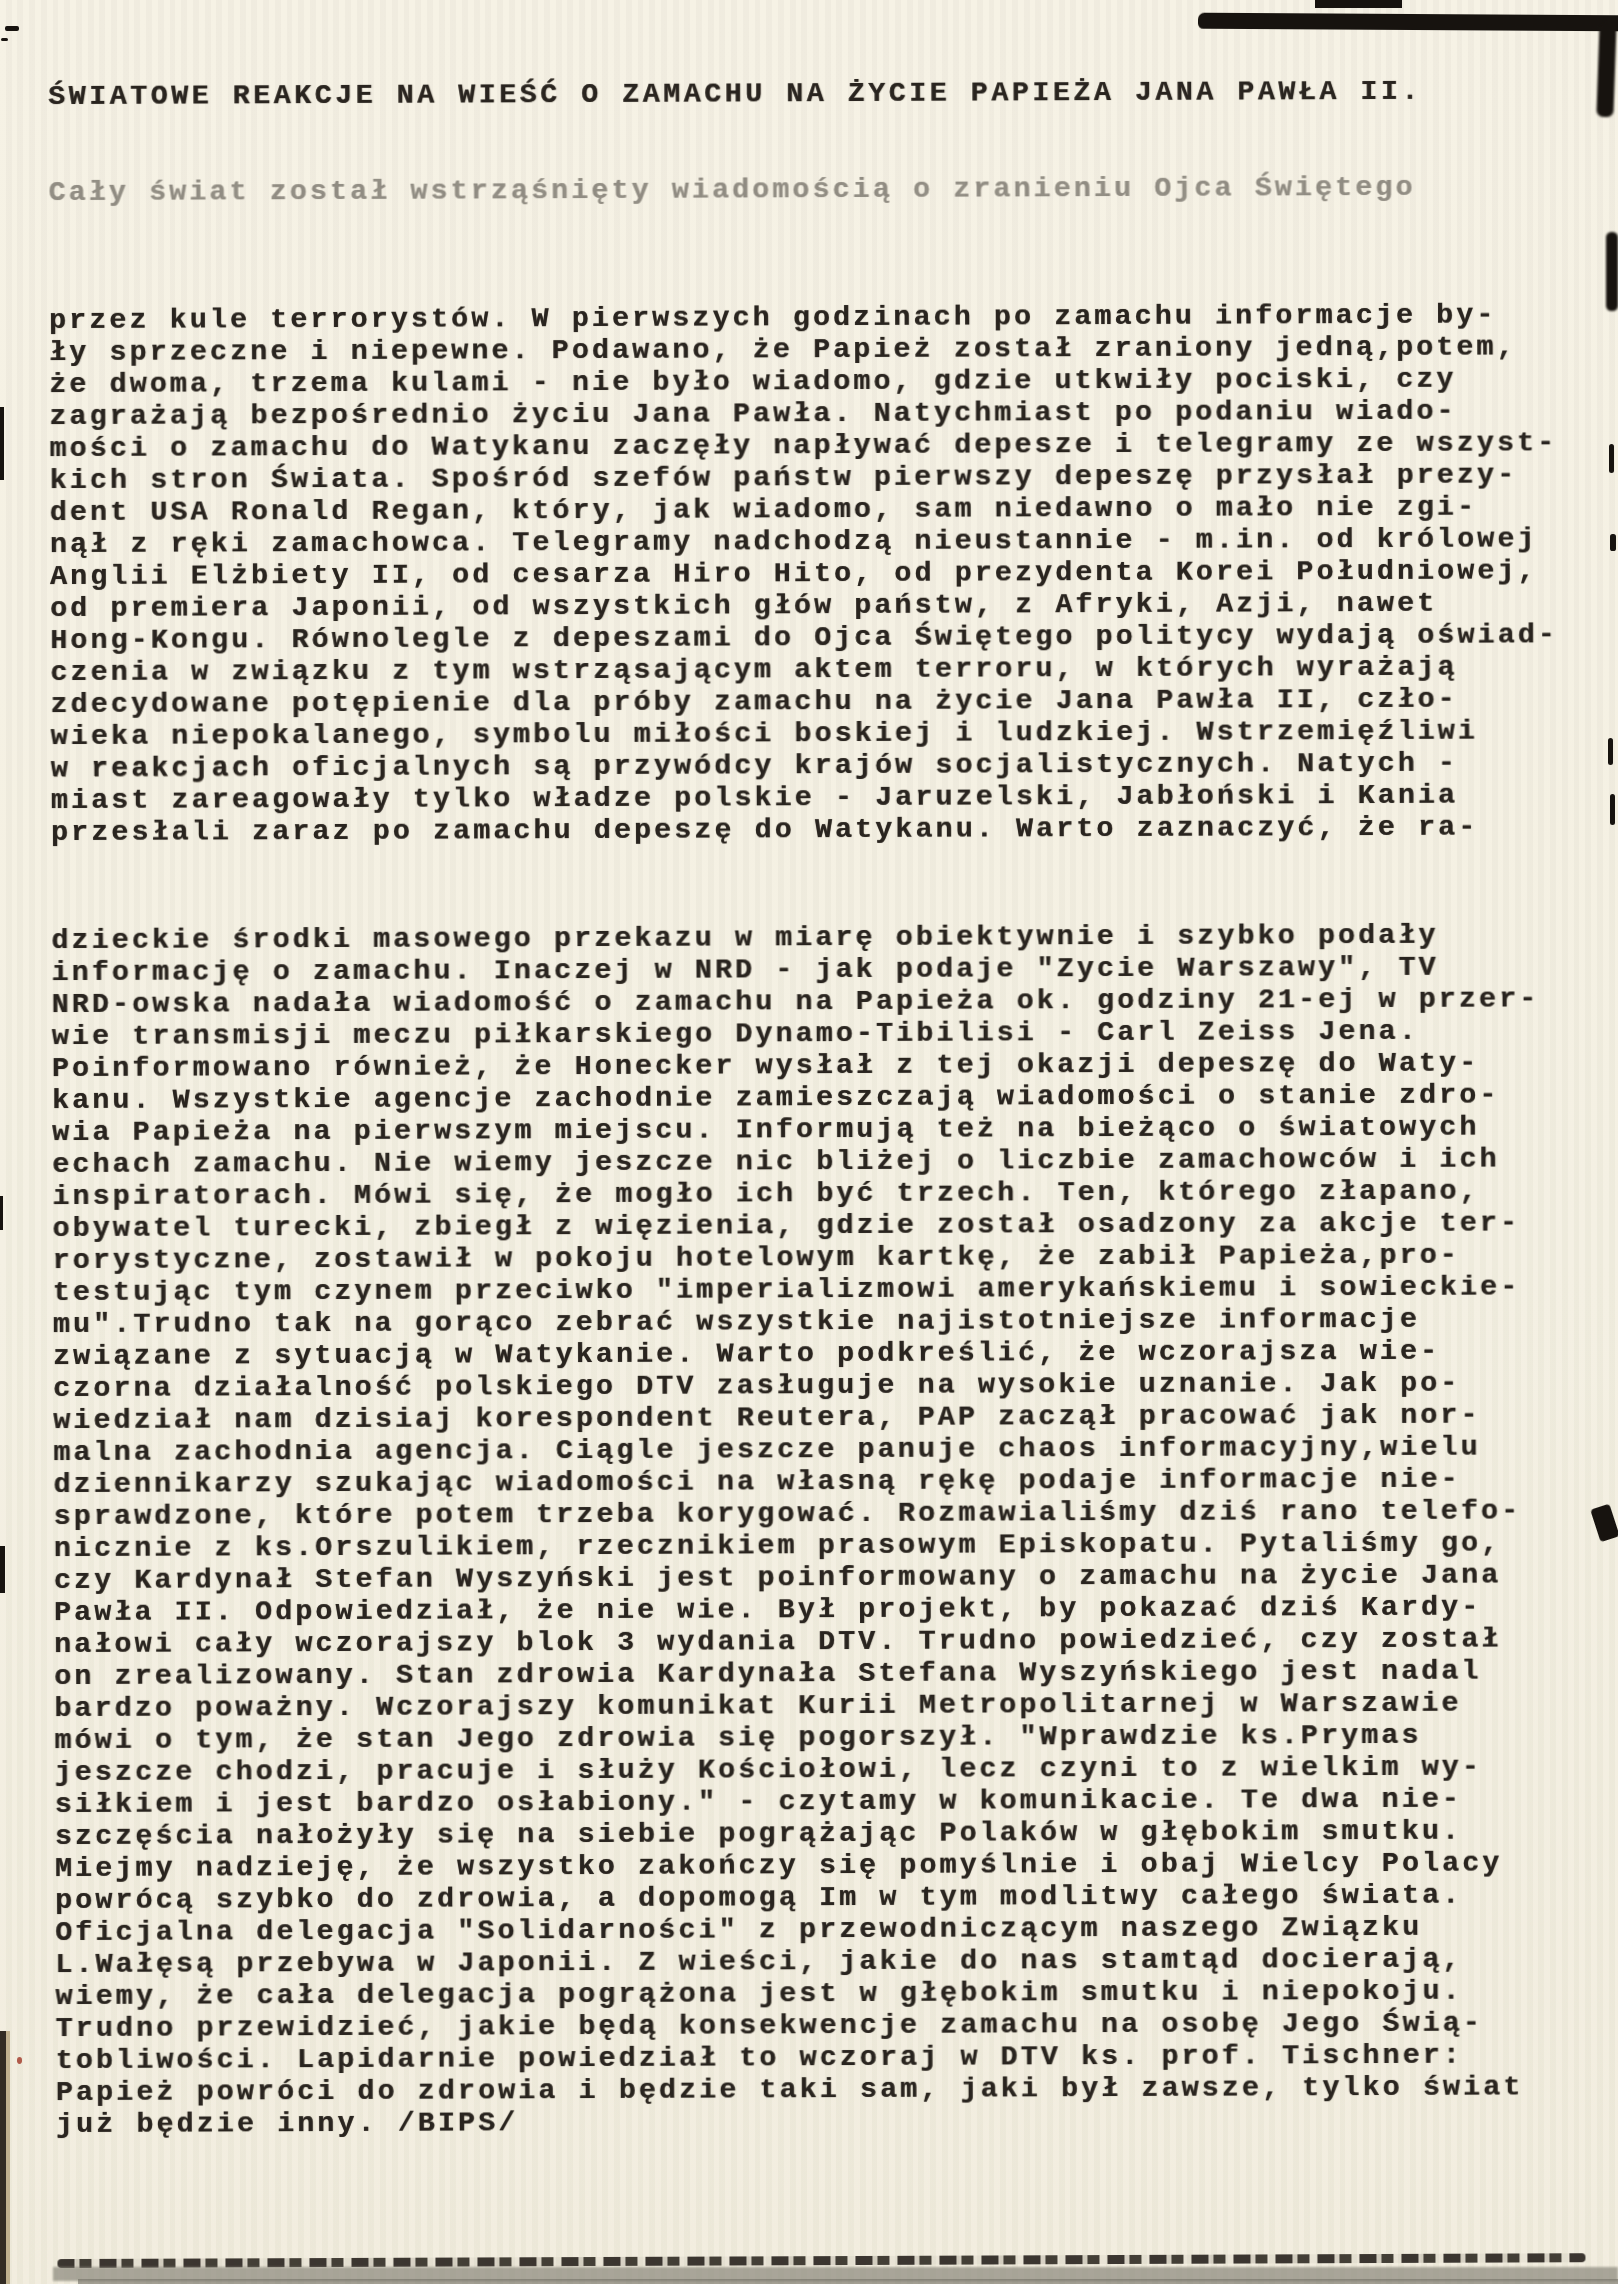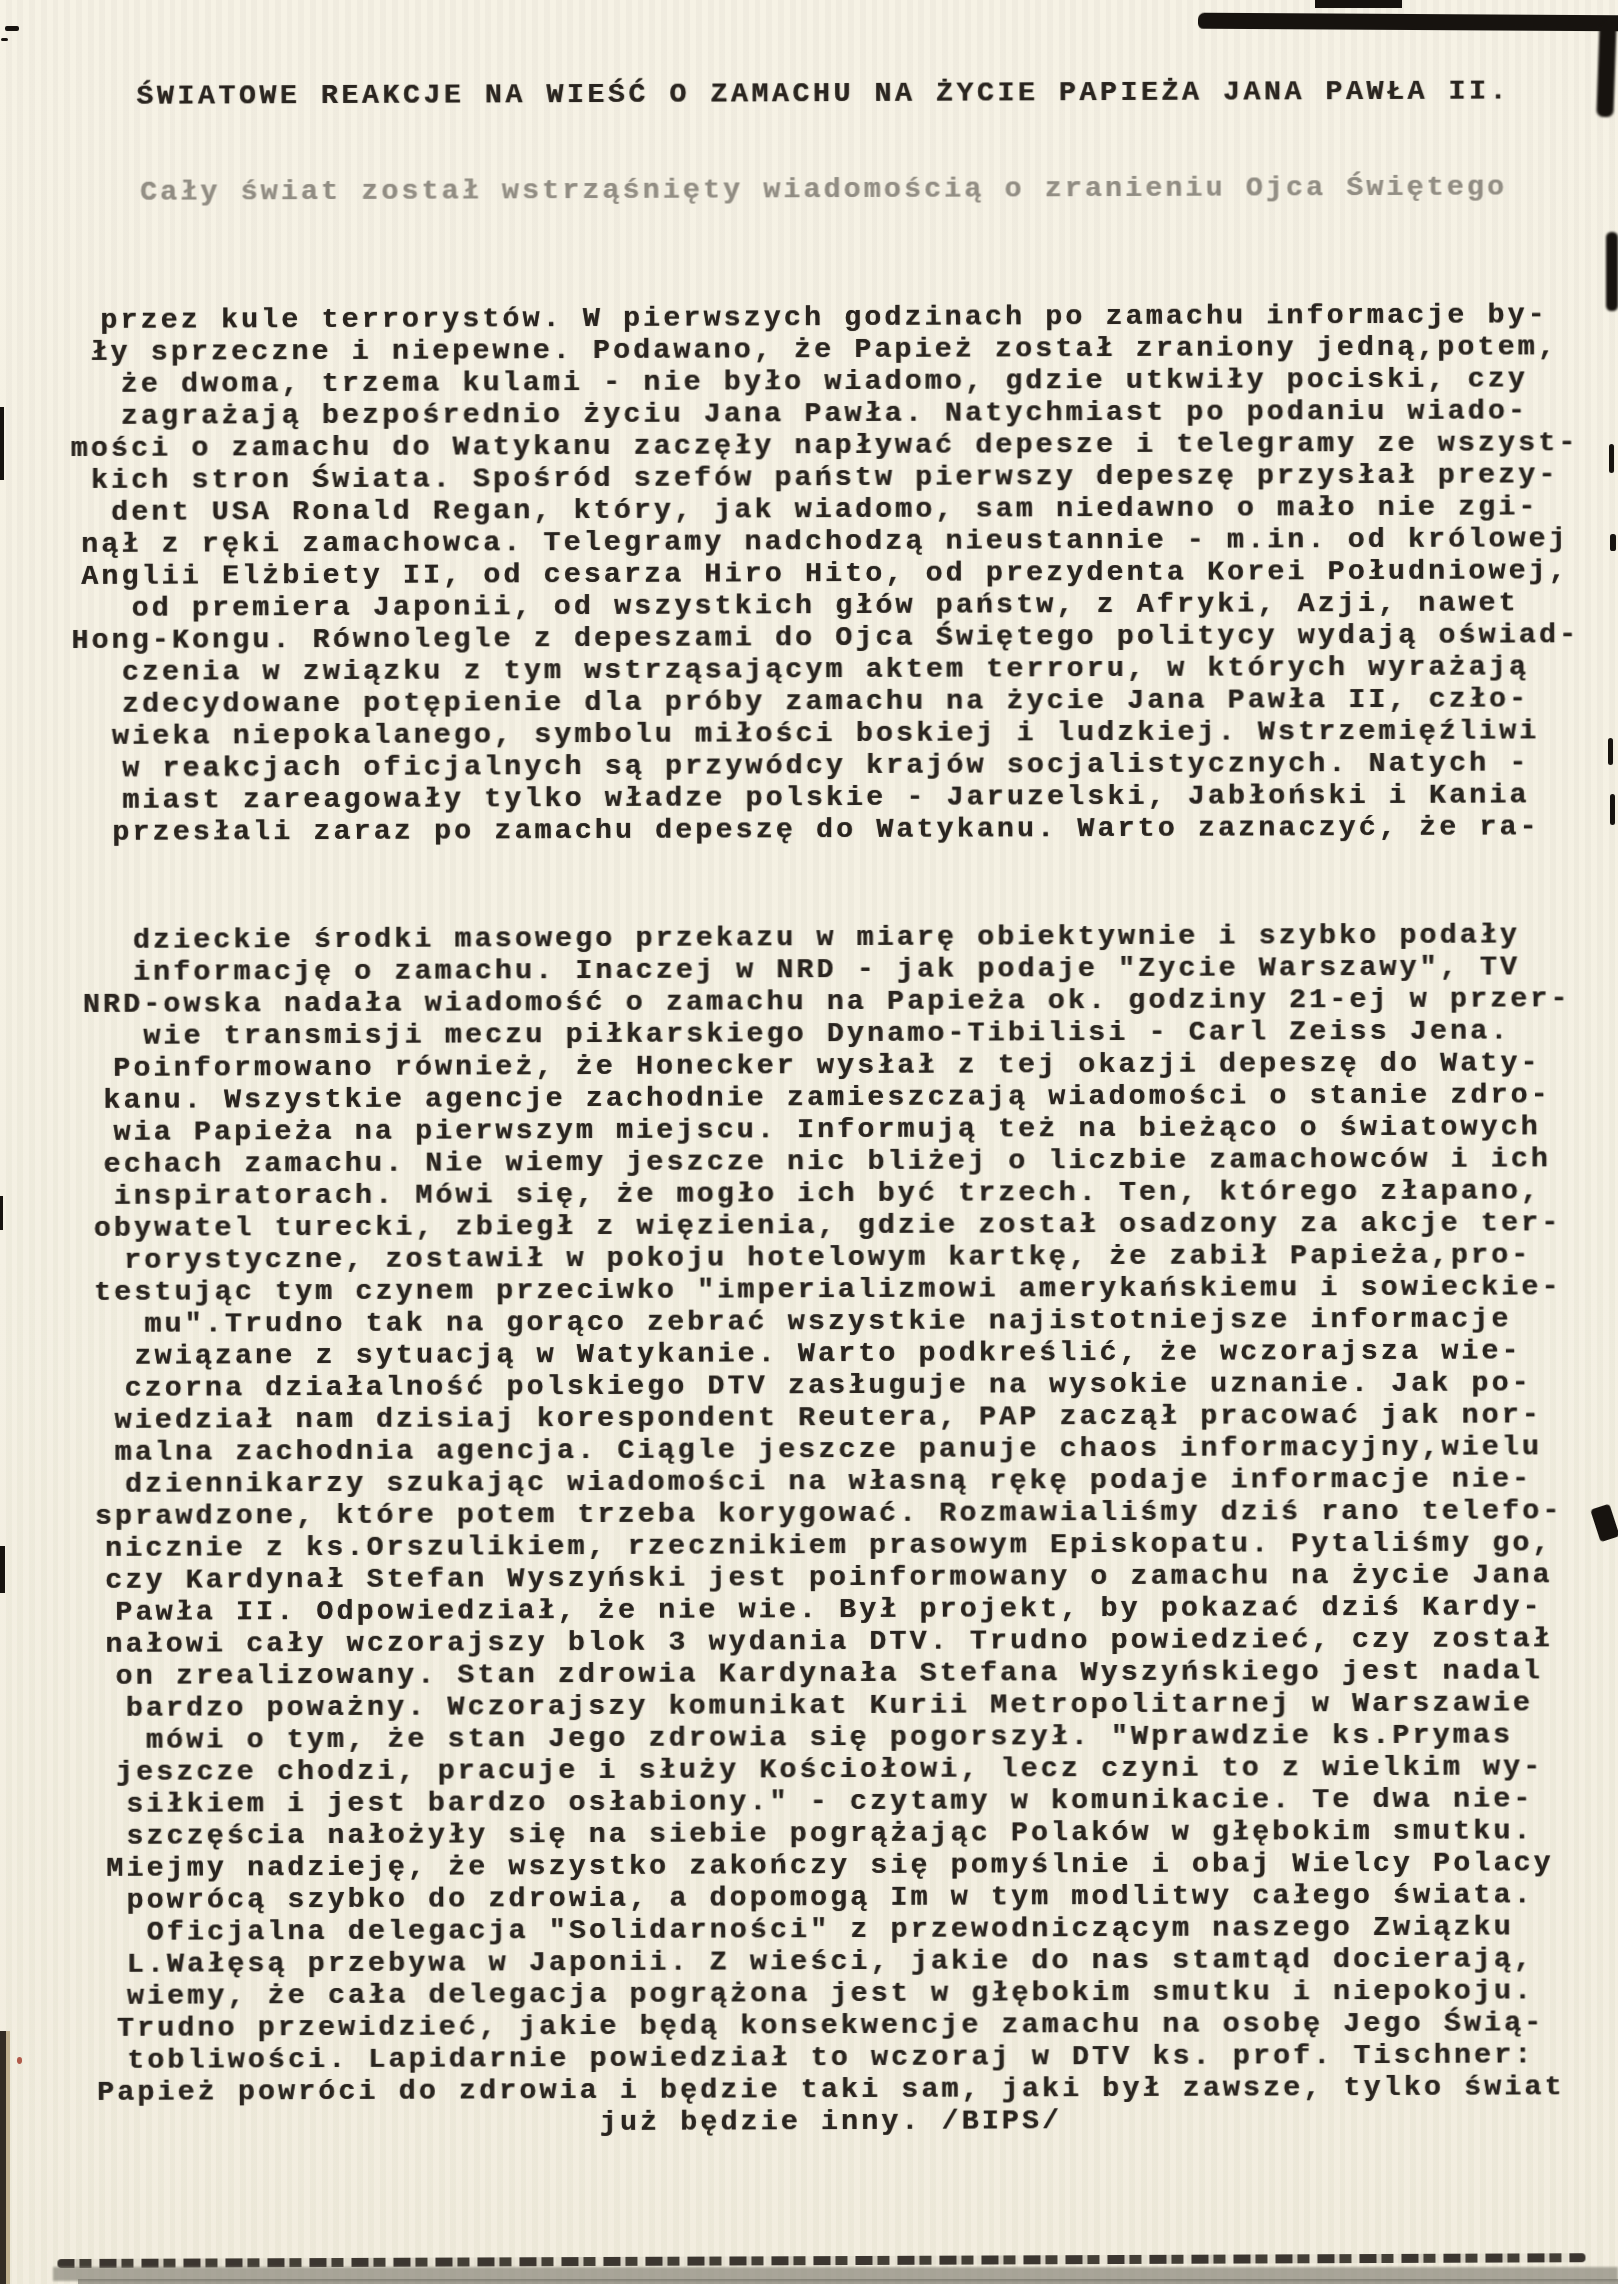--- a/index.html
+++ b/index.html
@@ -6,21 +6,21 @@
   body{
     width:1619px;height:2284px;
     background:#f4f0e2;
     background-image:
       repeating-linear-gradient(90deg, rgba(255,255,255,.05) 0 5.8px, rgba(96,88,70,.03) 5.8px 11.7px),
       linear-gradient(180deg,#f5f1e4 0%,#f3efe1 55%,#f1ecdd 100%);
     overflow:hidden;position:relative;
     font-family:"Liberation Mono","DejaVu Sans Mono",monospace;
   }
   .sheet{
-    position:absolute;left:0;top:0;width:1619px;height:2284px;text-align:center;
+    position:absolute;left:0;top:0;width:1619px;height:2284px;
   }
   .content{
     position:absolute;left:48px;top:17px;width:1550px;
     transform:rotate(-0.22deg);transform-origin:26px 39px;
     color:#29241f;
     font-size:28.5px;font-weight:bold;letter-spacing:3px;
     line-height:32px;white-space:pre;
     text-shadow:0.4px 0.5px 0.7px rgba(46,36,26,.55), -0.2px 0 0.4px rgba(46,36,26,.3);
     filter:blur(0.2px);
   }

